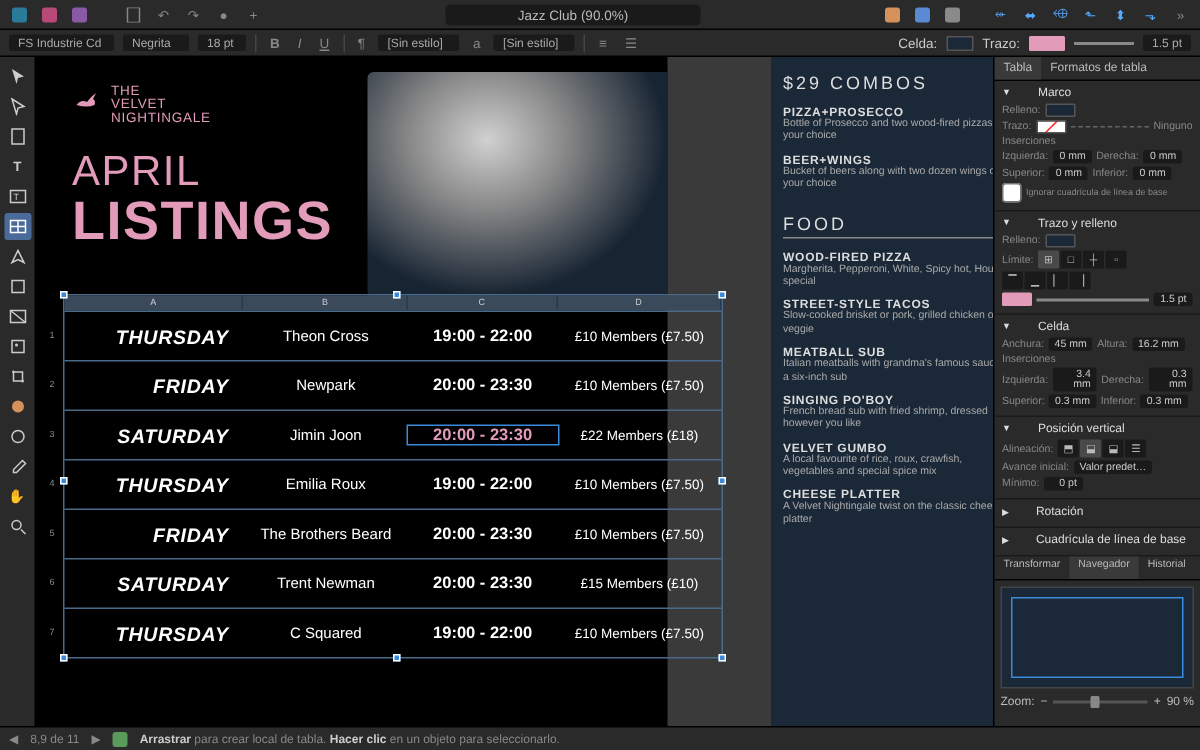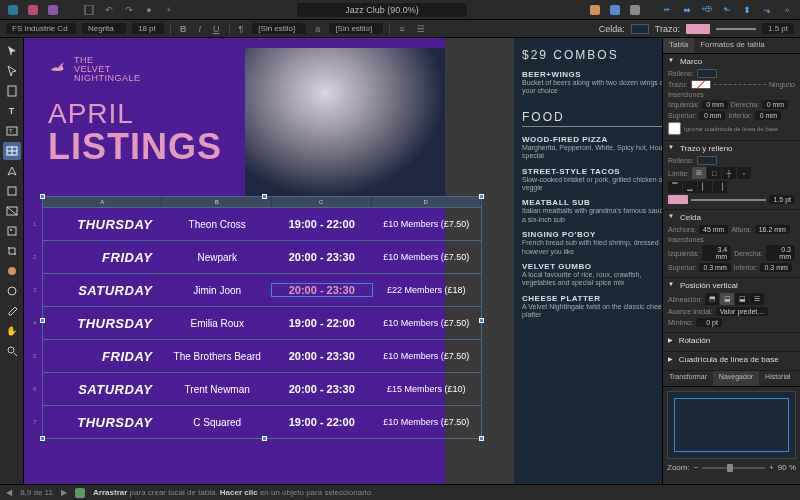--- a/index.html
+++ b/index.html
@@ -21,21 +21,21 @@
 .toolbar2 .swatch { width:24px; height:10px; background:#e29bb8; border-radius:1px; }
 
 .main { flex:1; display:flex; min-height:0; }
 
 
 .toolcol { width:24px; background:#2a2a2a; display:flex; flex-direction:column; align-items:center; padding-top:4px; gap:2px; border-right:1px solid #000; }
 .toolcol .tool { width:18px; height:18px; display:flex; align-items:center; justify-content:center; border-radius:2px; cursor:pointer; }
 
 
 .canvas-wrap { flex:1; background:#3a3a3a; overflow:hidden; position:relative; display:flex; }
-.canvas { background:#4c1d95; width:421px; height:460px; position:relative; margin:0; }
+.canvas { background:#000000; width:421px; height:460px; position:relative; margin:0; }
 
 
 .logo { position:absolute; top:18px; left:24px; display:flex; gap:6px; align-items:flex-start; }
 .logo-bird { width:20px; height:20px; }
 .logo-text { font-size:9px; line-height:1; color:#e29bb8; letter-spacing:0.5px; }
 .headline1 { position:absolute; top:60px; left:24px; font-size:28px; font-weight:300; color:#e29bb8; letter-spacing:1px; }
 .headline2 { position:absolute; top:88px; left:24px; font-size:36px; font-weight:800; color:#e29bb8; letter-spacing:1px; }
 .sax-img { position:absolute; top:10px; right:0; width:200px; height:150px; background:radial-gradient(ellipse at 40% 30%, #e8e8e8 0%, #999 30%, #1a2838 70%); border-radius:4px 0 0 4px; opacity:0.9; }
 
 .table { position:absolute; top:158px; left:18px; width:440px; border:1px solid #4a6a8a; }
@@ -55,21 +55,21 @@
 .menu-text .item .name { font-size:8px; font-weight:700; letter-spacing:0.5px; }
 .menu-text .item .desc { font-size:7px; color:#aaa; line-height:1.2; }
 .food-hd { border-bottom:1px solid #888; padding-bottom:2px; margin-top:14px; margin-bottom:8px; font-size:12px; letter-spacing:3px; }
 
 
 .panels { width:138px; background:#2a2a2a; border-left:1px solid #000; display:flex; flex-direction:column; font-size:8px; color:#bbb; overflow:hidden; }
 .panel-tabs { display:flex; height:16px; border-bottom:1px solid #000; }
 .panel-tabs > div { padding:2px 6px; font-size:8px; }
 .panel-tabs .active { background:#3a3a3a; }
 .panel-section { border-bottom:1px solid #1a1a1a; padding:3px 5px; }
-.panel-section .sec-head { font-size:8px; color:#ddd; margin-bottom:3px; display:flex; gap:6px; }
+.panel-section .sec-head { font-size:8px; color:#ddd; margin-bottom:3px; display:flex; align-items:center; gap:18px; }
 .panel-section .tri { font-size:6px; }
 .prow { display:flex; align-items:center; gap:3px; margin:2px 0; font-size:7px; }
 .prow .lbl { color:#888; }
 .prow .val { background:#1a1a1a; padding:1px 4px; border-radius:2px; color:#ccc; min-width:26px; text-align:right; }
 .prow .sw { width:20px; height:9px; border-radius:1px; }
 .btnrow { display:flex; gap:1px; }
 .btnrow .ib { width:14px; height:12px; background:#1a1a1a; border-radius:1px; display:flex; align-items:center; justify-content:center; font-size:7px; }
 .btnrow .ib.on { background:#4a4a4a; }
 .navigator { flex:1; padding:4px; }
 .nav-thumb { width:100%; height:68px; background:#1a2838; border:1px solid #444; position:relative; overflow:hidden; }
@@ -322,20 +322,24 @@
     <div class="c4">£10 Members (£7.50)</div>
               </div>
             </div>
         </div>
       </div>
 
       <div class="menu-text">
         <h3>$29 COMBOS</h3>
         <div id="combos">
             <div class="item">
+              <div class="name">PIZZA+PROSECCO</div>
+              <div class="desc">Bottle of Prosecco and two wood-fired pizzas of your choice</div>
+            </div>
+            <div class="item">
               <div class="name">BEER+WINGS</div>
               <div class="desc">Bucket of beers along with two dozen wings of your choice</div>
             </div>
           </div>
         <h3 class="food-hd">FOOD</h3>
         <div id="food">
             <div class="item">
               <div class="name">WOOD-FIRED PIZZA</div>
               <div class="desc">Margherita, Pepperoni, White, Spicy hot, House special</div>
             </div>

